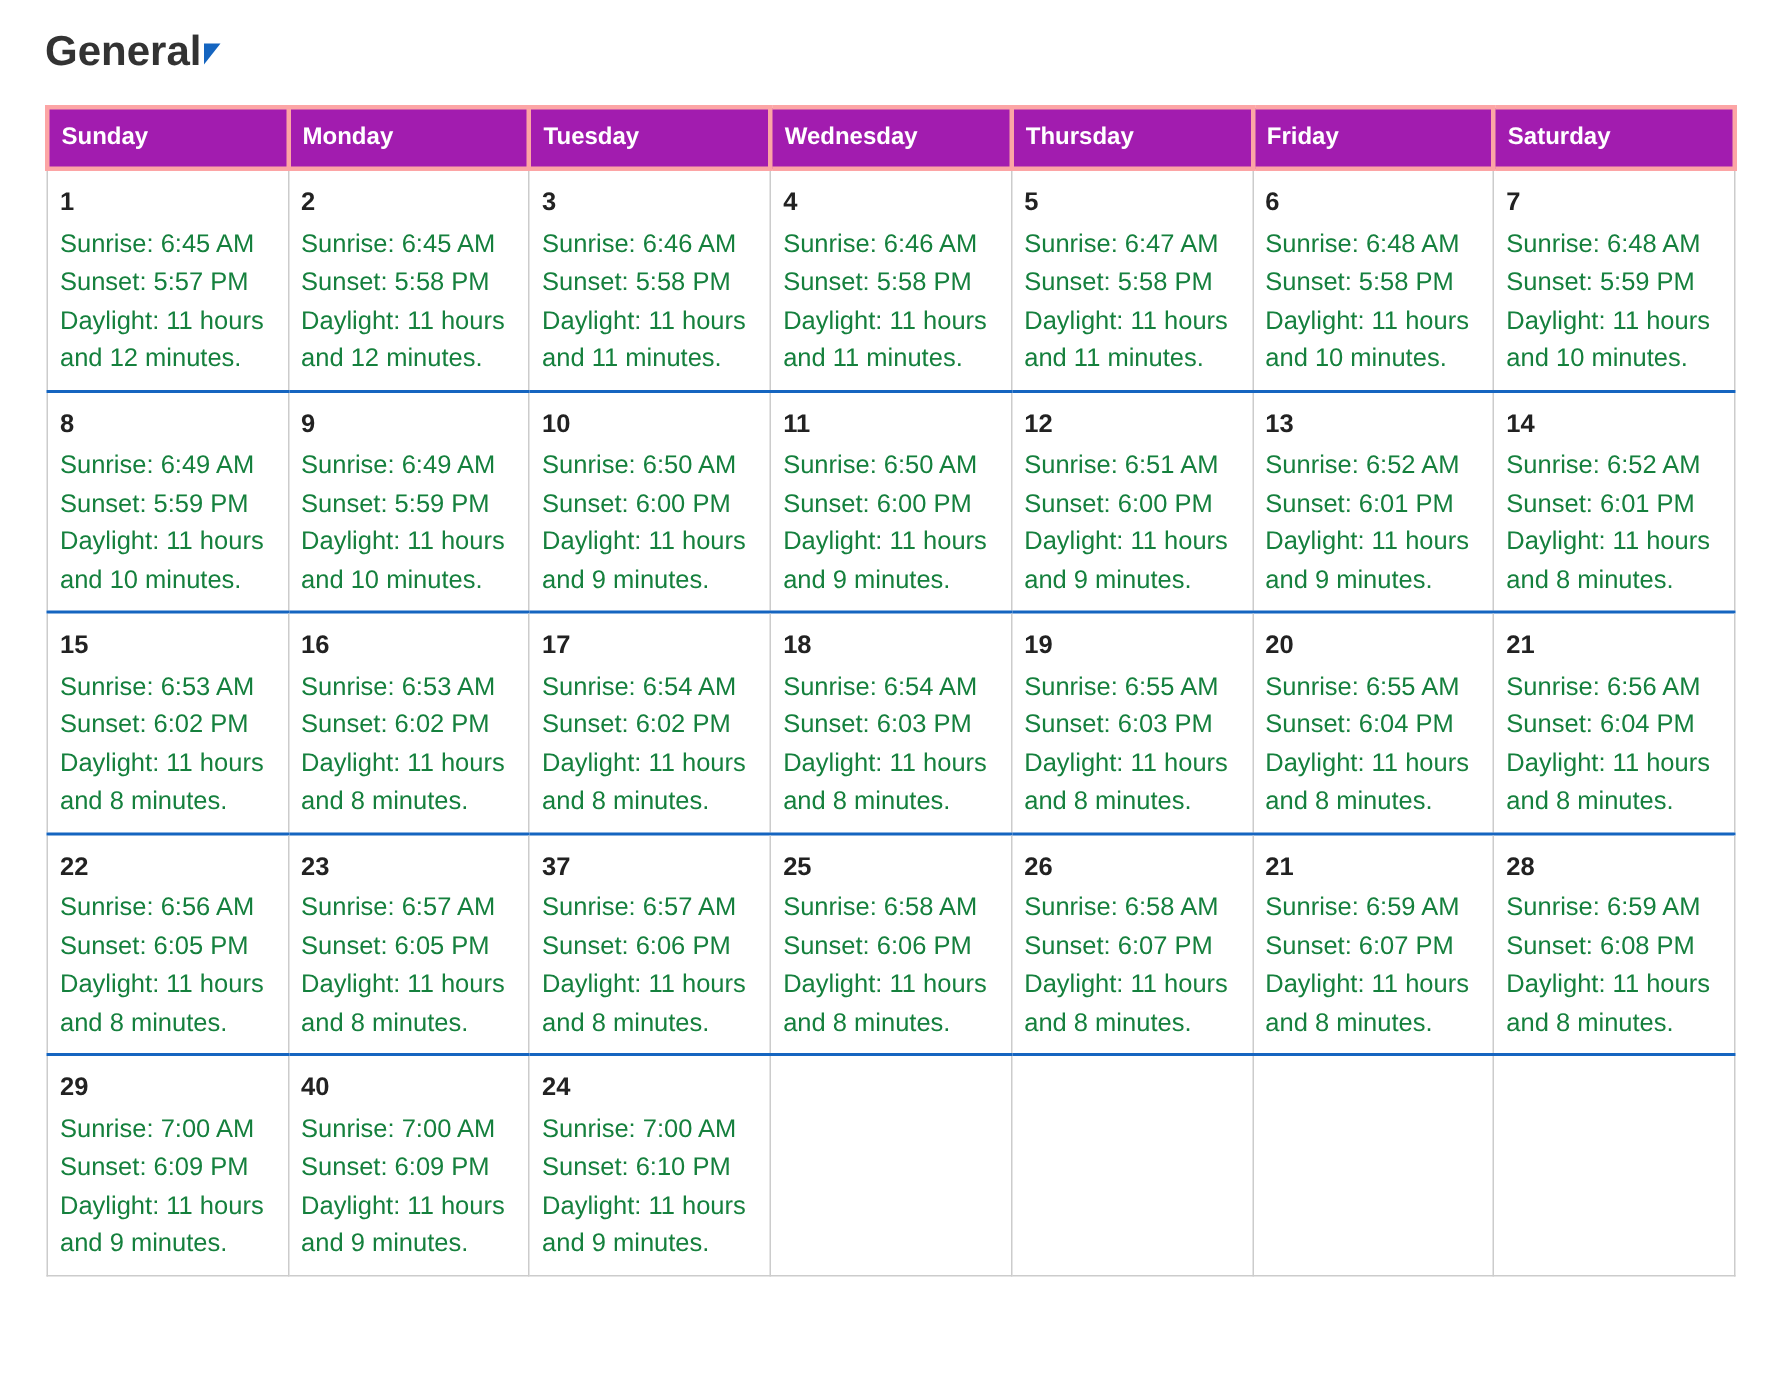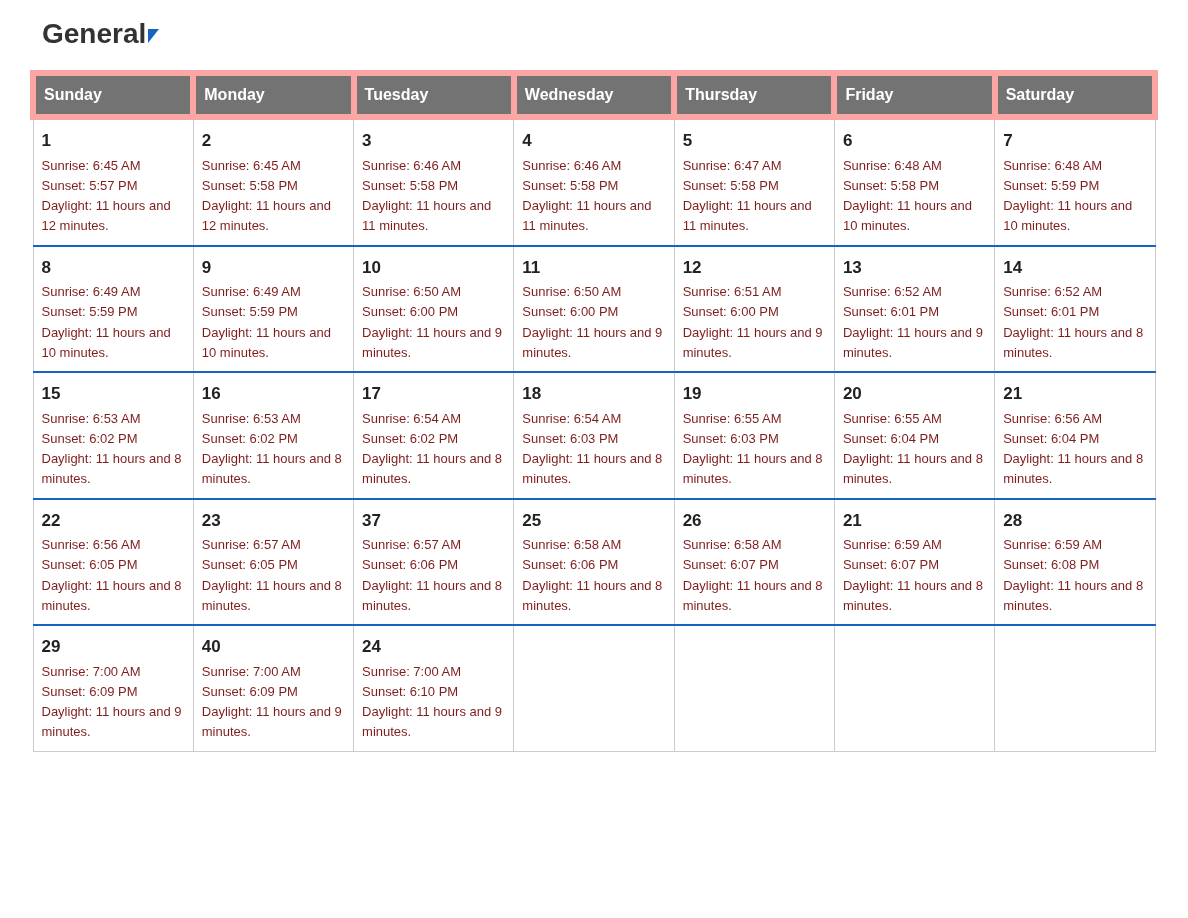--- a/index.html
+++ b/index.html
@@ -9,21 +9,20 @@
       color: #333;
       width: 1188px;
       min-height: 918px;
       padding: 20px 30px;
     }
     .header {
       display: flex;
       justify-content: space-between;
       align-items: center;
       margin-bottom: 20px;
-      margin-left: 12px;
     }
     .logo {
       display: flex;
       flex-direction: column;
       align-items: flex-start;
     }
     .logo-text {
       font-size: 28px;
       font-weight: bold;
       color: #333;
@@ -49,49 +48,49 @@
       font-size: 22px;
       color: #444;
       margin-top: 4px;
     }
     table {
       width: 100%;
       border-collapse: collapse;
       table-layout: fixed;
     }
     thead tr th {
-      background-color: #737373;
+      background-color: #a21caf;
       color: #fff;
       font-size: 16px;
       font-weight: bold;
       padding: 10px 8px;
       text-align: left;
-      border: 6px solid #fca5a5;
+      border: 3px solid #fca5a5;
     }
     tbody tr td {
       vertical-align: top;
       padding: 8px;
       font-size: 13.5px;
       border: 1px solid #ccc;
       border-top: 2px solid #1565c0;
       line-height: 1.5;
       color: #333;
       background: #fff;
       min-height: 100px;
     }
     tbody tr td .day-num {
       font-size: 17px;
       font-weight: bold;
       display: block;
       margin-bottom: 2px;
       color: #222;
     }
     tbody tr td .day-info {
-      font-size: 13px;
-      color: #7f1d1d;
+      font-size: 17px;
+      color: #15803d;
     }
     .empty-cell {
       border-top: 2px solid #1565c0;
       background: #fff;
     }
   </style>
 </head>
 <body>
 
 <div class="header">

